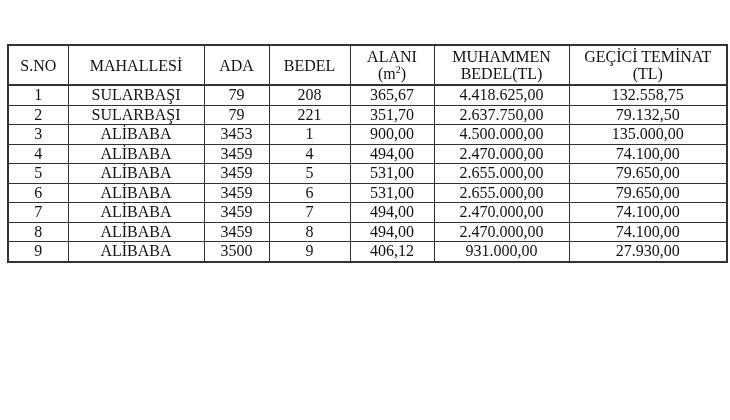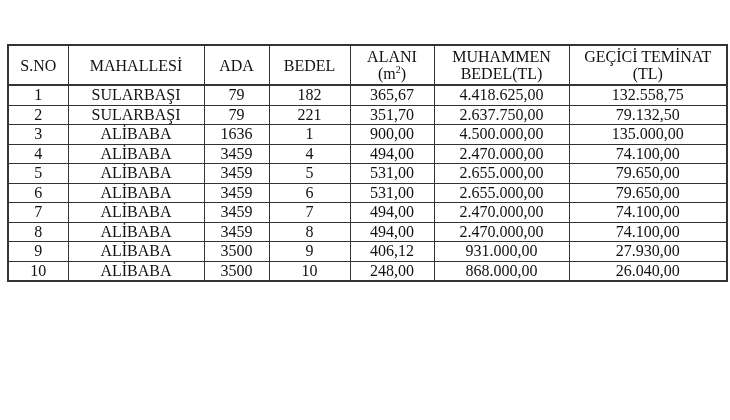--- a/index.html
+++ b/index.html
@@ -78,38 +78,38 @@
         <div>GEÇİCİ TEMİNAT</div>
         <div>(TL)</div>
       </th>
     </tr>
   </thead>
   <tbody id="rows-body">
       <tr>
         <td>1</td>
         <td>SULARBAŞI</td>
         <td>79</td>
-        <td>182</td>
+        <td>208</td>
         <td>365,67</td>
         <td>4.418.625,00</td>
         <td>132.558,75</td>
       </tr>
       <tr>
         <td>2</td>
         <td>SULARBAŞI</td>
         <td>79</td>
         <td>221</td>
         <td>351,70</td>
         <td>2.637.750,00</td>
         <td>79.132,50</td>
       </tr>
       <tr>
         <td>3</td>
         <td>ALİBABA</td>
-        <td>1636</td>
+        <td>3453</td>
         <td>1</td>
         <td>900,00</td>
         <td>4.500.000,00</td>
         <td>135.000,00</td>
       </tr>
       <tr>
         <td>4</td>
         <td>ALİBABA</td>
         <td>3459</td>
         <td>4</td>
@@ -155,23 +155,14 @@
       </tr>
       <tr>
         <td>9</td>
         <td>ALİBABA</td>
         <td>3500</td>
         <td>9</td>
         <td>406,12</td>
         <td>931.000,00</td>
         <td>27.930,00</td>
       </tr>
-      <tr>
-        <td>10</td>
-        <td>ALİBABA</td>
-        <td>3500</td>
-        <td>10</td>
-        <td>248,00</td>
-        <td>868.000,00</td>
-        <td>26.040,00</td>
-      </tr>
     </tbody>
 </table>
 
 </body></html>

